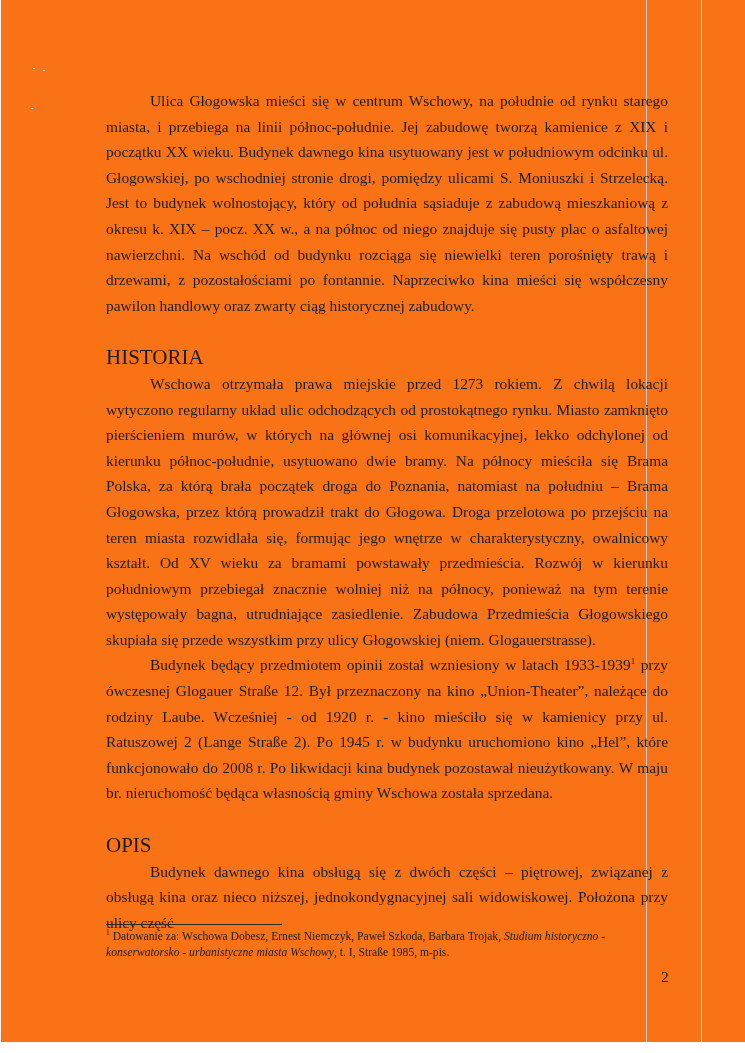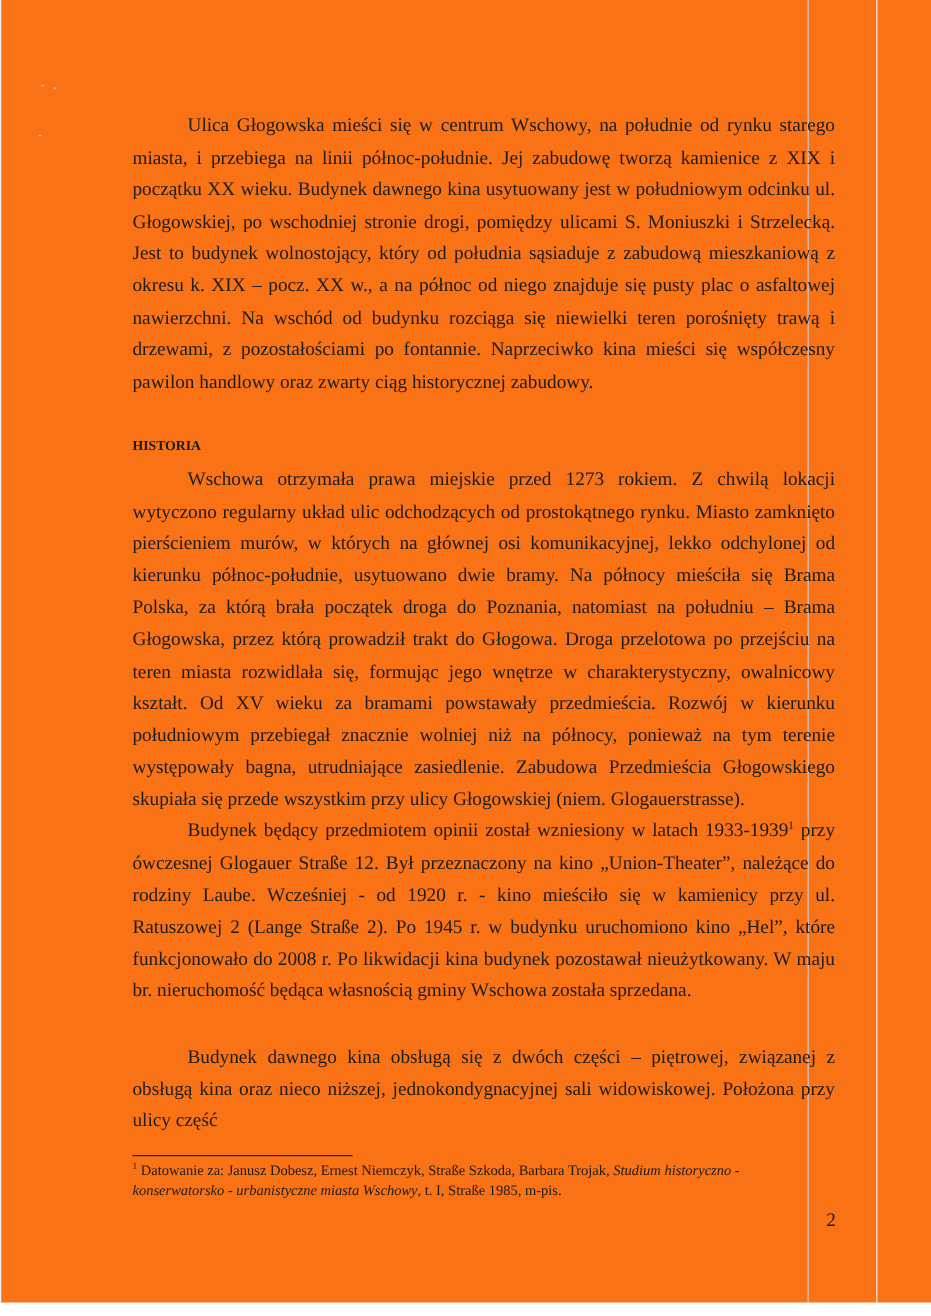--- a/index.html
+++ b/index.html
@@ -52,23 +52,23 @@
       font-size: 15.4px;
       line-height: 25.6px;
       text-align: justify;
       text-align-last: left;
     }
     .indent {
       text-indent: 44px;
     }
     .heading {
       margin: 0;
-      font-size: 11px;
+      font-size: 21px;
       line-height: 25.6px;
-      font-weight: bold;
+      font-weight: normal;
     }
     .gap-before-heading {
       height: 27px;
     }
     .sup {
       font-size: 9px;
       vertical-align: super;
       line-height: 0;
     }
     .footnote-rule {
@@ -118,20 +118,21 @@
 
   <div class="content">
     <p class="para indent">Ulica Głogowska mieści się w centrum Wschowy, na południe od rynku starego miasta, i przebiega na linii północ-południe. Jej zabudowę tworzą kamienice z XIX i początku XX wieku. Budynek dawnego kina usytuowany jest w południowym odcinku ul. Głogowskiej, po wschodniej stronie drogi, pomiędzy ulicami S. Moniuszki i Strzelecką. Jest to budynek wolnostojący, który od południa sąsiaduje z zabudową mieszkaniową z okresu k. XIX – pocz. XX w., a na północ od niego znajduje się pusty plac o asfaltowej nawierzchni. Na wschód od budynku rozciąga się niewielki teren porośnięty trawą i drzewami, z  pozostałościami po fontannie. Naprzeciwko kina mieści się współczesny pawilon handlowy oraz zwarty ciąg historycznej zabudowy.</p>
 
     <div class="gap-before-heading"></div>
     <h2 class="heading">HISTORIA</h2>
     <p class="para indent">Wschowa otrzymała prawa miejskie przed 1273 rokiem. Z chwilą lokacji wytyczono regularny układ ulic odchodzących od prostokątnego rynku. Miasto zamknięto pierścieniem murów, w których na głównej osi komunikacyjnej, lekko odchylonej od kierunku północ-południe, usytuowano dwie bramy. Na północy mieściła się Brama Polska, za którą brała początek droga do Poznania, natomiast na południu – Brama Głogowska, przez którą prowadził trakt do Głogowa. Droga przelotowa po przejściu na teren miasta rozwidlała się, formując jego wnętrze w charakterystyczny, owalnicowy kształt. Od XV wieku za bramami powstawały przedmieścia. Rozwój w kierunku południowym przebiegał znacznie wolniej niż na północy, ponieważ na tym terenie występowały bagna, utrudniające zasiedlenie. Zabudowa Przedmieścia Głogowskiego skupiała się przede wszystkim przy ulicy Głogowskiej (niem. Glogauerstrasse).</p>
     <p class="para indent"><span>Budynek będący przedmiotem opinii został wzniesiony w latach 1933-1939</span><span class="sup">1</span><span> przy ówczesnej Glogauer Straße 12. Był przeznaczony na kino „Union-Theater”, należące do rodziny Laube. Wcześniej - od 1920 r. - kino mieściło się w kamienicy przy ul. Ratuszowej 2 (Lange Straße 2). Po 1945 r. w budynku uruchomiono kino „Hel”, które funkcjonowało do 2008 r. Po likwidacji kina budynek pozostawał nieużytkowany. W maju br. nieruchomość będąca własnością gminy Wschowa została sprzedana.</span></p>
 
     <div class="gap-before-heading"></div>
+    <h2 class="heading">OPIS</h2>
     <p class="para indent">Budynek dawnego kina obsługą się z dwóch części – piętrowej, związanej z obsługą kina oraz nieco niższej, jednokondygnacyjnej sali widowiskowej. Położona przy ulicy część</p>
   </div>
 
   <div class="footnote-rule"></div>
-  <div class="footnote"><span class="fn-mark">1</span><span> Datowanie za: Janusz Dobesz, Ernest Niemczyk, Straße Szkoda, Barbara Trojak, </span><i>Studium historyczno - konserwatorsko - urbanistyczne miasta Wschowy</i><span>, t. I, Straße 1985, m-pis.</span></div>
+  <div class="footnote"><span class="fn-mark">1</span><span> Datowanie za: Wschowa Dobesz, Ernest Niemczyk, Paweł Szkoda, Barbara Trojak, </span><i>Studium historyczno - konserwatorsko - urbanistyczne miasta Wschowy</i><span>, t. I, Straße 1985, m-pis.</span></div>
 
   <div class="page-number">2</div>
 </div>
 
 </body></html>

